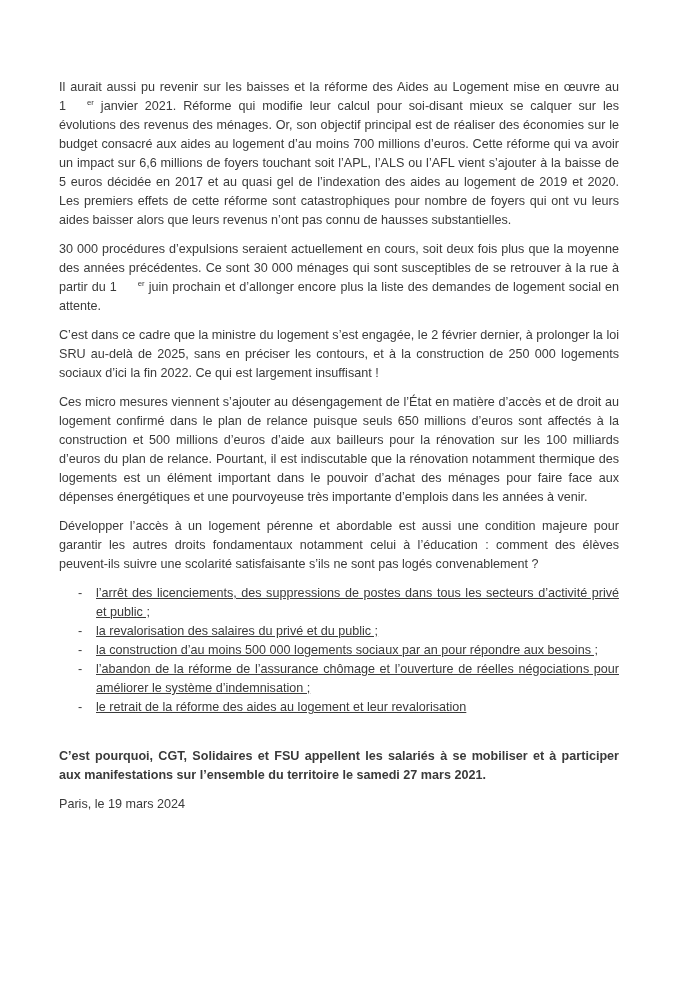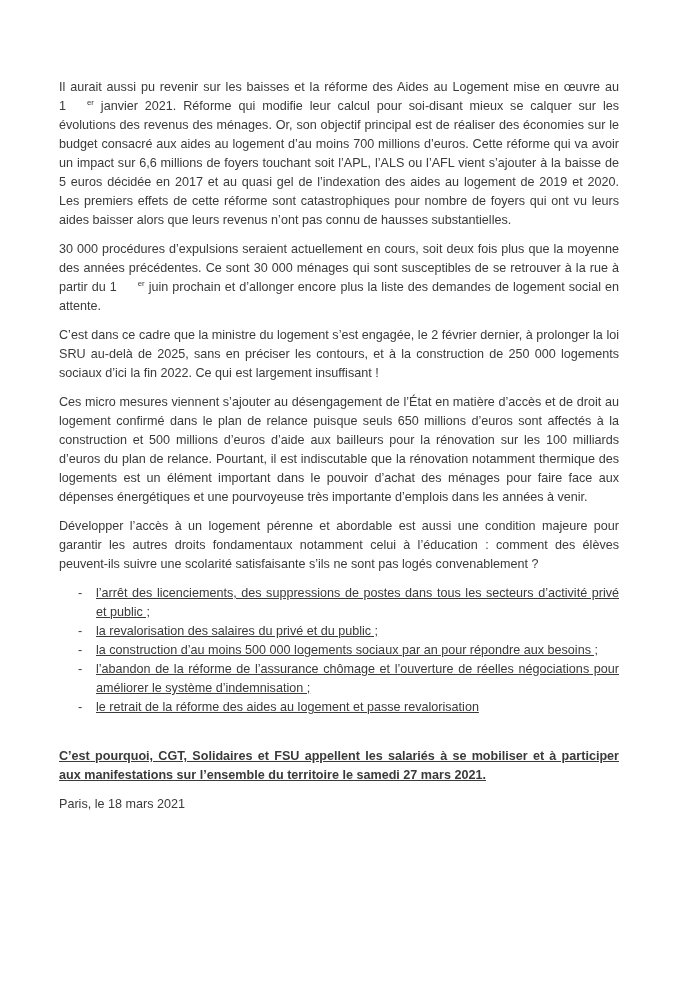--- a/index.html
+++ b/index.html
@@ -48,21 +48,20 @@
   }
   ul.bullets .btext {
     flex: 1;
     text-align: justify;
     text-decoration: underline;
   }
   .bold-call {
     font-weight: 700;
     text-align: justify;
     margin: 30px 0 10px 0;
-    text-decoration: underline;
   }
   .dateline {
     margin: 4px 0 0 0;
     text-align: left;
   }
 </style>
 </head>
 <body>
 
 <div class="page">
@@ -90,21 +89,21 @@
     <li>
       <span class="marker">-</span>
       <span class="btext">la construction d’au moins 500&nbsp;000 logements sociaux par an pour répondre aux besoins&nbsp;;</span>
     </li>
     <li>
       <span class="marker">-</span>
       <span class="btext">l’abandon de la réforme de l’assurance chômage et l’ouverture de réelles négociations pour améliorer le système d’indemnisation&nbsp;;</span>
     </li>
     <li>
       <span class="marker">-</span>
-      <span class="btext">le retrait de la réforme des aides au logement et passe revalorisation</span>
+      <span class="btext">le retrait de la réforme des aides au logement et leur revalorisation</span>
     </li>
   </ul>
 
   <p class="bold-call">C’est pourquoi, CGT, Solidaires et FSU appellent les salariés à se mobiliser et à participer aux manifestations sur l’ensemble du territoire le samedi 27 mars 2021.</p>
 
-  <p class="dateline">Paris, le 18 mars 2021</p>
+  <p class="dateline">Paris, le 19 mars 2024</p>
 
 </div>
 
 </body></html>

